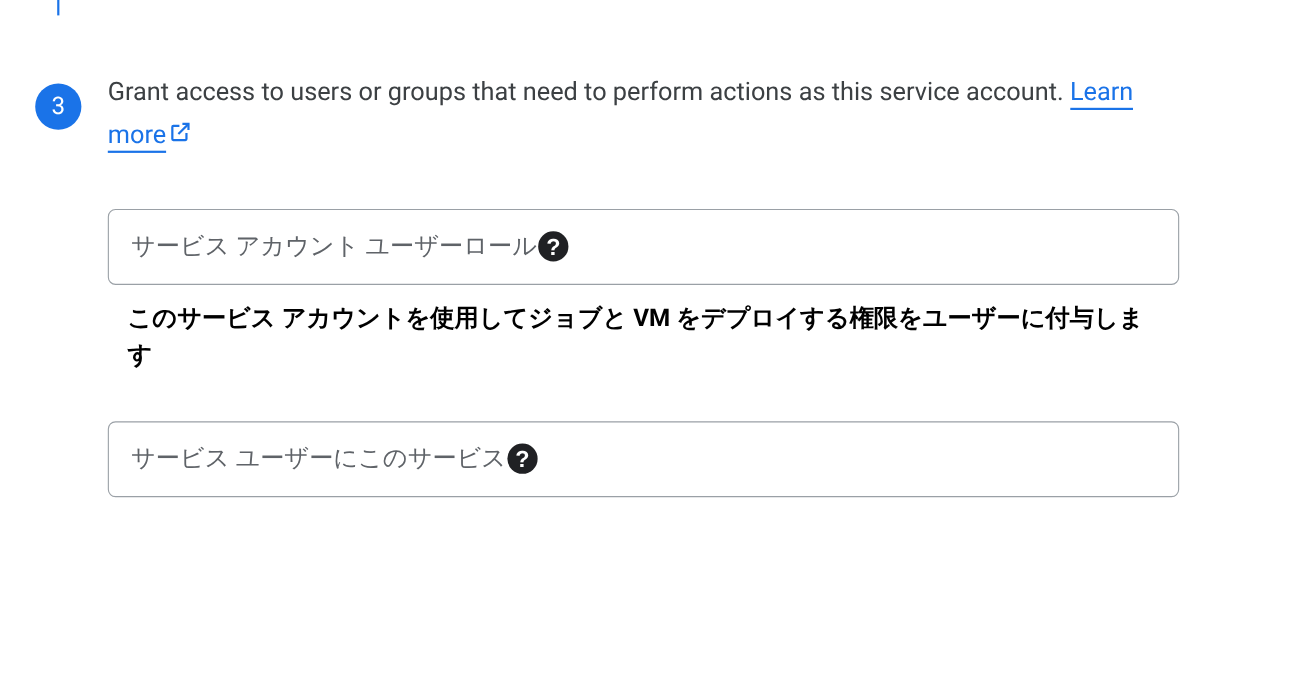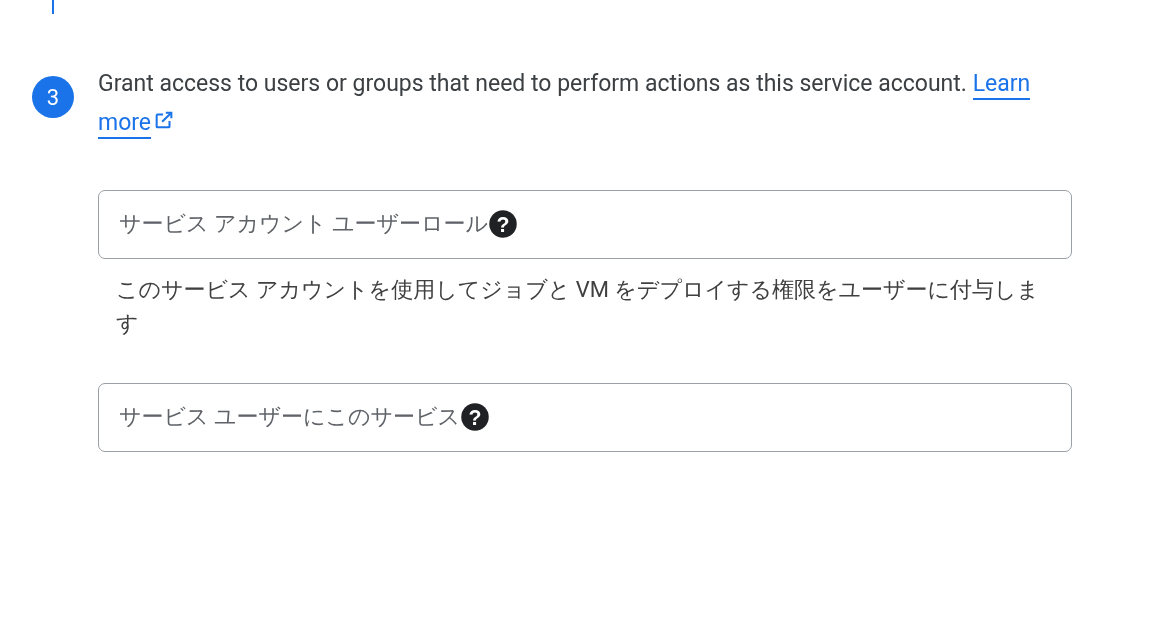--- a/index.html
+++ b/index.html
@@ -105,24 +105,24 @@
       align-items: center;
       justify-content: center;
     }
     .help-icon svg {
       width: 30px;
       height: 30px;
     }
     .helper-text {
       margin-top: 14px;
       padding: 0 18px;
-      color: #404040;
+      color: #000000;
       font-size: 22px;
       line-height: 1.55;
-      font-weight: 400;
+      font-weight: 700;
     }
     .field-group + .field-group {
       margin-top: 42px;
     }
   </style>
 </head>
 <body>
 
 <div class="vertical-bar"></div>
 

